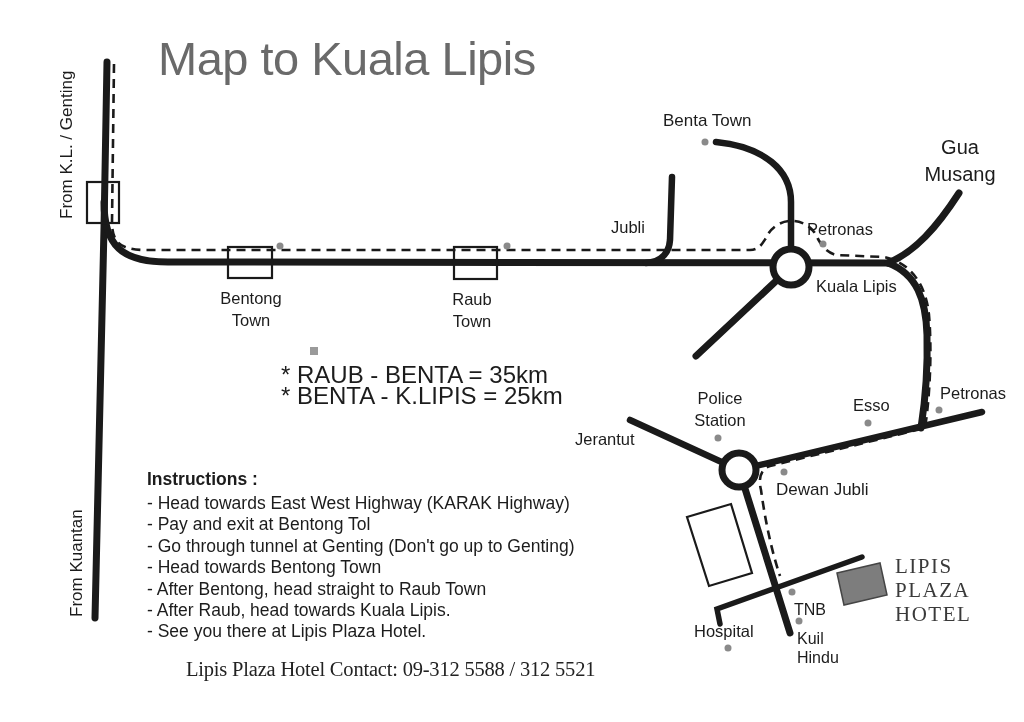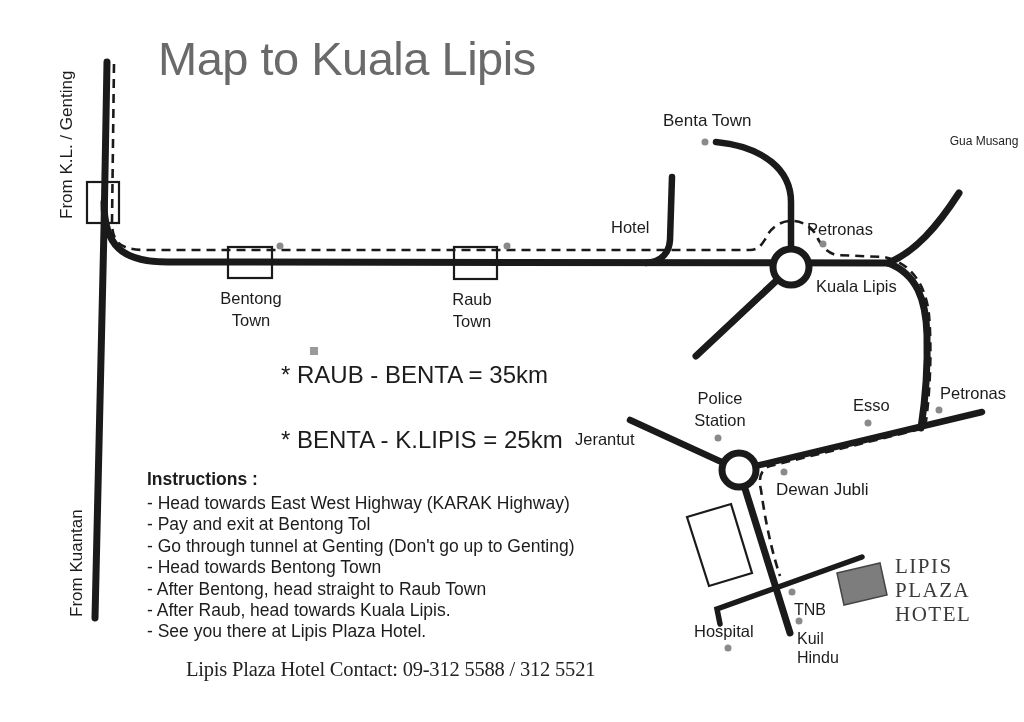--- a/index.html
+++ b/index.html
@@ -75,38 +75,38 @@
     </g>
   </svg>
 
   <div id="map-title">Map to Kuala Lipis</div>
 
   <div class="vlbl" style="left:57px;top:219px;">From K.L. / Genting</div>
   <div class="vlbl" style="left:67px;top:617px;">From Kuantan</div>
 
   <div class="lbl wrap" style="left:212px;top:288px;width:78px;">Bentong Town</div>
   <div class="lbl wrap" style="left:444px;top:289px;width:56px;">Raub Town</div>
-  <div class="lbl" style="left:611px;top:217px;">Hotel</div>
+  <div class="lbl" style="left:611px;top:217px;">Jubli</div>
   <div class="lbl" style="left:663px;top:110px;font-size:17px;">Benta Town</div>
-  <div class="lbl wrap" style="left:945px;top:134px;width:78px;font-size:12px;">Gua Musang</div>
+  <div class="lbl wrap" style="left:921px;top:134px;width:78px;font-size:20px;">Gua Musang</div>
   <div class="lbl" style="left:807px;top:219px;">Petronas</div>
   <div class="lbl" style="left:816px;top:276px;">Kuala Lipis</div>
   <div class="lbl" style="left:940px;top:383px;">Petronas</div>
   <div class="lbl" style="left:853px;top:395px;">Esso</div>
   <div class="lbl wrap" style="left:689px;top:388px;width:62px;text-align:center;">Police Station</div>
   <div class="lbl" style="left:575px;top:429px;">Jerantut</div>
   <div class="lbl" style="left:776px;top:479px;font-size:17px;">Dewan Jubli</div>
   <div class="lbl" style="left:694px;top:621px;">Hospital</div>
   <div class="lbl" style="left:794px;top:599px;font-size:16px;">TNB</div>
   <div class="lbl wrap" style="left:797px;top:630px;width:52px;text-align:left;font-size:16px;line-height:1.18;">Kuil Hindu</div>
 
   <div id="hotel-sign">LIPIS PLAZA HOTEL</div>
 
   <div class="dist" style="top:361px;">* RAUB - BENTA = 35km</div>
-  <div class="dist" style="top:382px;margin-top:44px;">* BENTA - K.LIPIS = 25km</div>
+  <div class="dist" style="top:382px;">* BENTA - K.LIPIS = 25km</div>
 
   <div id="instructions">
     <div class="head">Instructions :</div>
     <div class="instr-item">- Head towards East West Highway (KARAK Highway)</div>
     <div class="instr-item">- Pay and exit at Bentong Tol</div>
     <div class="instr-item">- Go through tunnel at Genting (Don't go up to Genting)</div>
     <div class="instr-item">- Head towards Bentong Town</div>
     <div class="instr-item">- After Bentong, head straight to Raub Town</div>
     <div class="instr-item">- After Raub, head towards Kuala Lipis.</div>
     <div class="instr-item">- See you there at Lipis Plaza Hotel.</div>

